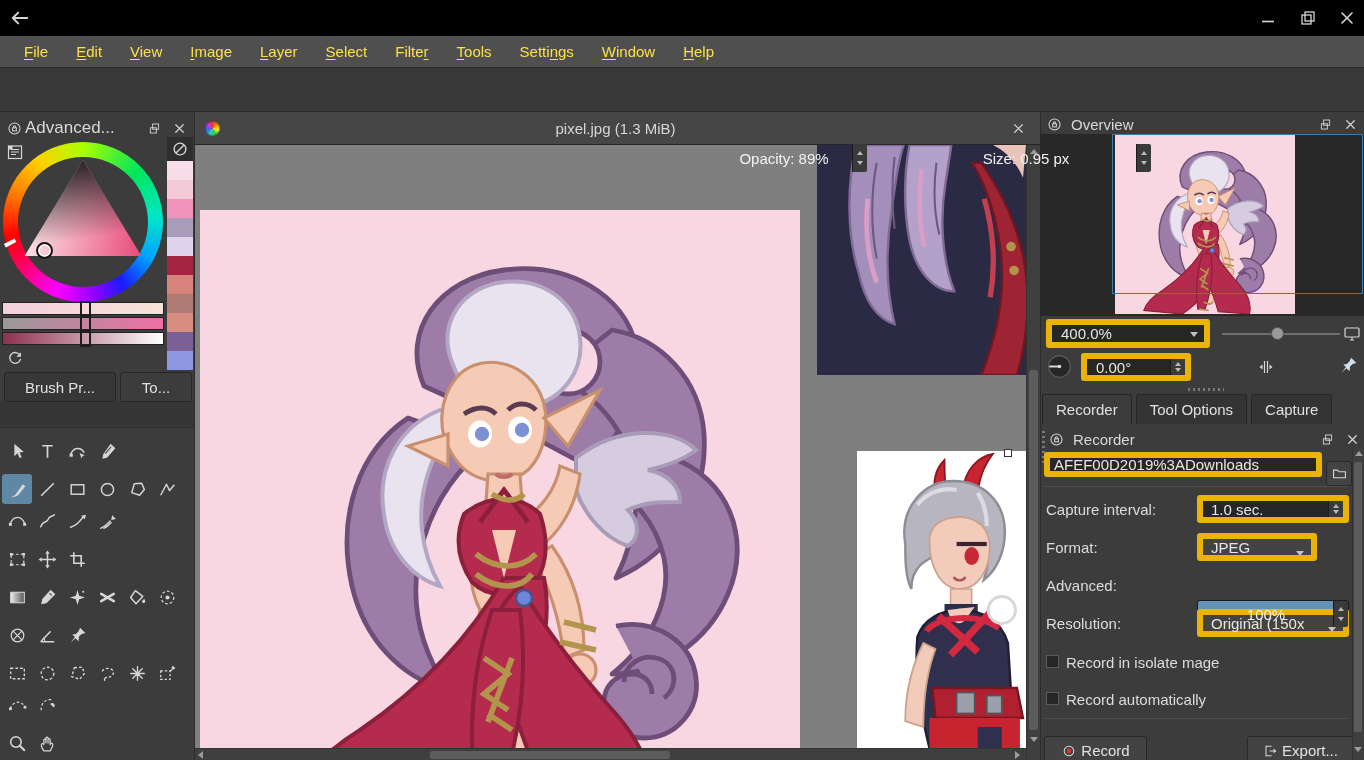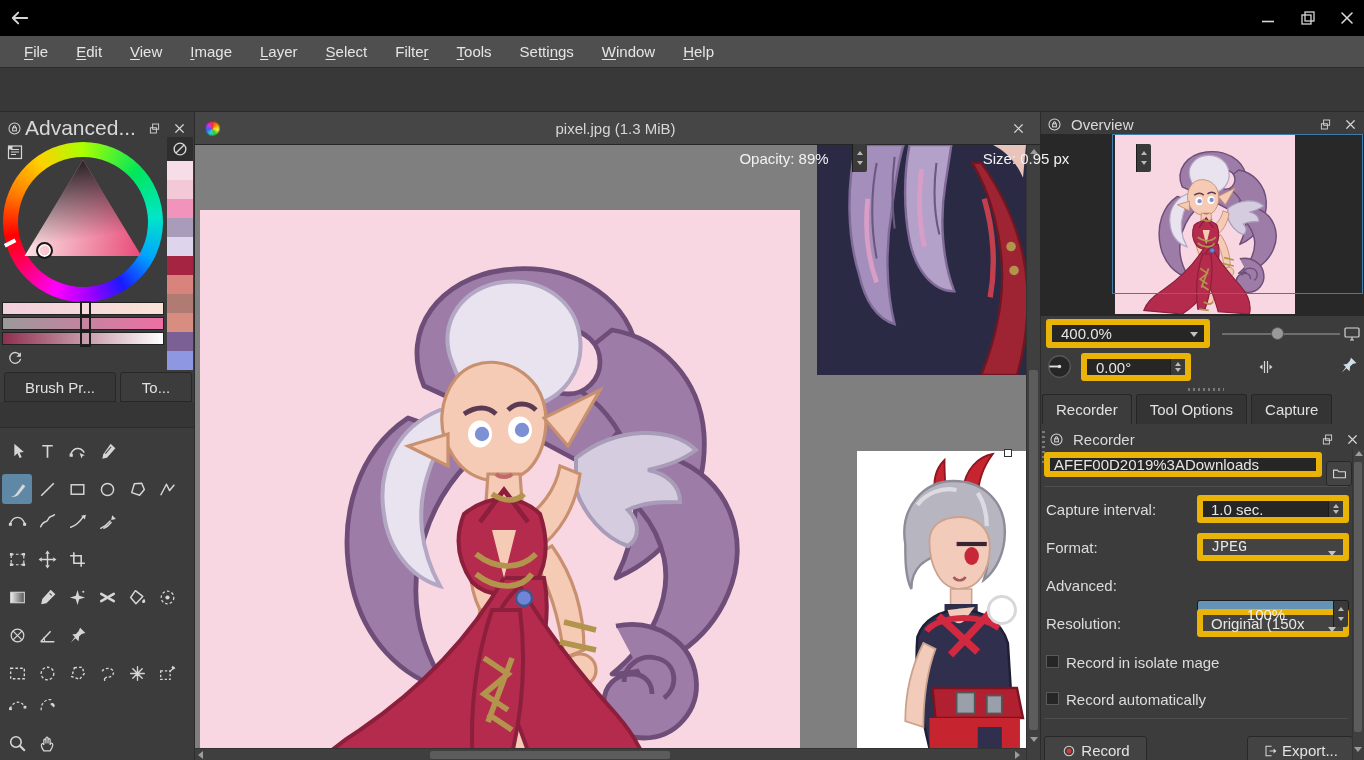--- a/index.html
+++ b/index.html
@@ -7,21 +7,21 @@
        font-family:"Liberation Sans",sans-serif;color:#e2e2e2;font-size:15px;}
   .abs{position:absolute;}
   svg.ic{display:block;color:#d6d6d6;}
   .tico{width:21px;height:21px;color:#d6d6d6;display:block;}
 
   
   .topbar{left:0;top:0;width:1364px;height:36px;background:#000;}
   
   .menubar{left:0;top:36px;width:1364px;height:32px;background:#4f4f4f;border-bottom:1px solid #2b2b2b;
            display:flex;align-items:center;padding-left:10px;box-sizing:border-box;}
-  .mi{padding:0 14px;color:#e5e5e5;cursor:default;}
+  .mi{padding:0 14px;color:#fde047;cursor:default;}
   .mn{text-decoration:underline;text-underline-offset:2px;}
 
   
   .toolbar{left:0;top:68px;width:1364px;height:44px;background:#383838;border-bottom:1px solid #2a2a2a;box-sizing:border-box;}
   .tbico{position:absolute;top:79px;width:24px;height:24px;}
   .swatch{position:absolute;top:71px;width:38px;height:36px;border:1px solid #2a2a2a;box-sizing:border-box;}
   .grad-sw{background:linear-gradient(135deg,#f3c8d8 0%,#d9c2cd 45%,#9a9a9a 100%),
            repeating-conic-gradient(#c9c9c9 0% 25%, #efefef 0% 50%);background-blend-mode:multiply;background-size:100% 100%,10px 10px;}
   .pat-sw{background:repeating-conic-gradient(#9a9a9a 0% 25%, #7e7e7e 0% 50%);background-size:6px 6px;}
   .input{background:#262626;border:6px solid #eab308;border-radius:3px;color:#e6e6e6;box-sizing:border-box;}
@@ -589,21 +589,21 @@
     <svg class="ic tbico" style="left:1332px">
         <use href="#i-panel"></use>
       </svg>
   </div>
 
   <div class="abs leftdock">
     <div class="dockhdr abs" style="left:0;top:3px;width:195px;height:26px">
       <svg class="ic" style="width:17px;height:17px;margin-left:6px">
           <use href="#i-lock"></use>
         </svg>
-      <span style="margin-left:2px;font-size:21px">Advanced...</span>
+      <span style="margin-left:2px;font-size:17px">Advanced...</span>
       <svg class="ic" style="width:15px;height:15px;margin-left:auto">
           <use href="#i-float"></use>
         </svg>
       <svg class="ic" style="width:15px;height:15px;margin:0 8px 0 10px">
           <use href="#i-x"></use>
         </svg>
     </div>
     <svg class="ic abs" style="left:5px;top:30px;width:20px;height:20px">
         <use href="#i-list"></use>
       </svg>
@@ -971,21 +971,21 @@
   <div id="rec-rows">
       <div class="rl" style="top: 495px;">Capture interval:</div>
       <div class="input abs" style="left: 1197px; top: 495px; width: 152px; height: 28px; display: flex; align-items: center; padding-left: 8px;">
         <span style="white-space: nowrap; overflow: hidden; max-width: 128px;">1.0 sec.</span>
         <div class="spin">
           <i class="u"></i>
           <i class="d"></i>
         </div>
       </div>
       <div class="rl" style="top: 533px;">Format:</div>
-      <div class="input abs" style="left: 1197px; top: 533px; width: 152px; height: 28px; display: flex; align-items: center; padding-left: 8px; background: rgb(67, 67, 67); font-family: Liberation Mono, monospace;">
+      <div class="input abs" style="left: 1197px; top: 533px; width: 120px; height: 28px; display: flex; align-items: center; padding-left: 8px; background: rgb(67, 67, 67);">
         <span style="white-space: nowrap; overflow: hidden; max-width: 128px;">JPEG</span>
         <span class="caret" style="position: absolute; right: 7px; top: 12px;"></span>
       </div>
       <div class="rl" style="top: 571px;">Advanced:</div>
       <div class="slider abs" style="left: 1197px; top: 571px; width: 152px; height: 28px;">
         <div class="fill" style="width: 136px;"></div>
         <div class="lab" style="width: 136px;">100%</div>
         <div class="spin">
           <i class="u"></i>
           <i class="d"></i>

